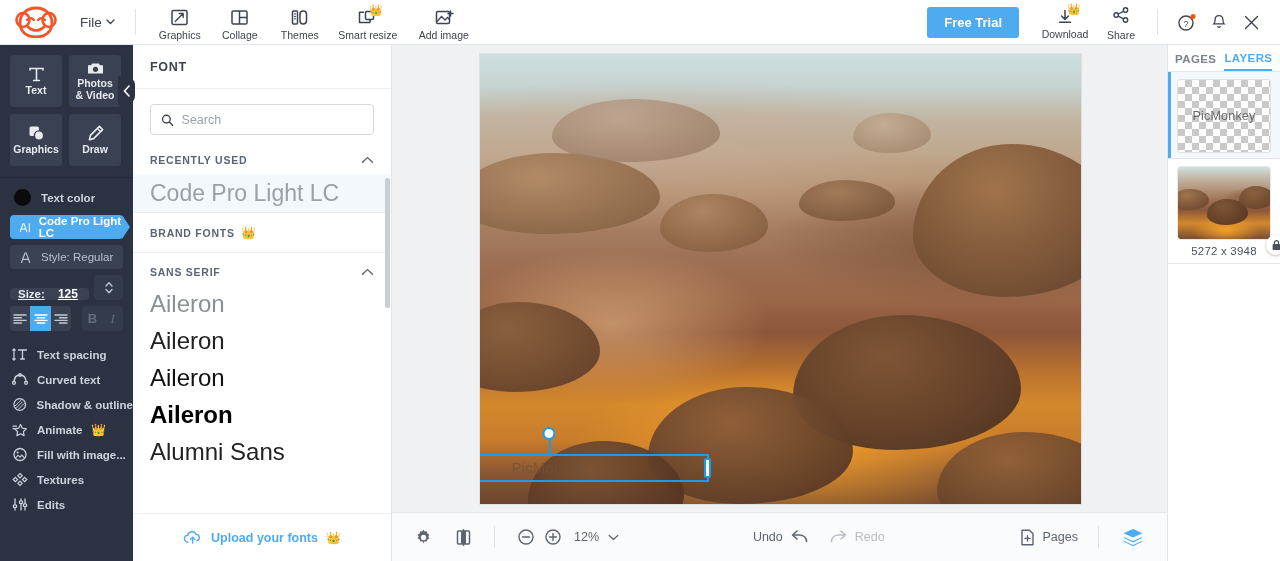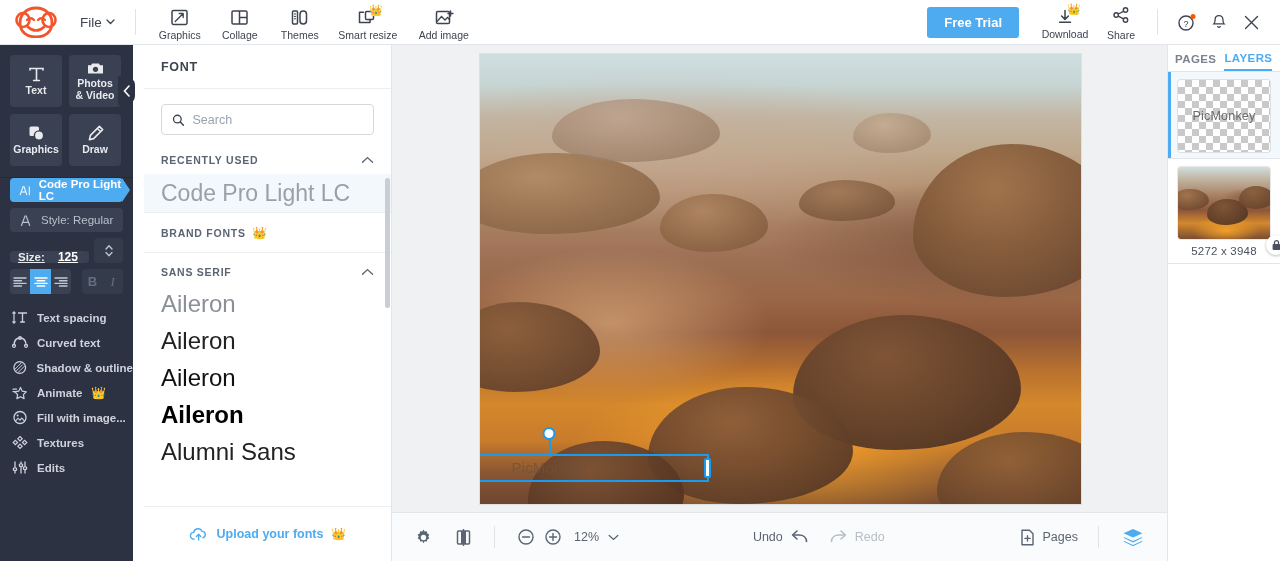--- a/index.html
+++ b/index.html
@@ -98,21 +98,21 @@
   .sbtn { width: 29px; display: flex; align-items: center; justify-content: center; font-size: 13px; color: #656d7e; cursor: pointer; }
 
   .sb-list { padding-top: 2px; }
   .sb-item { display: flex; align-items: center; gap: 9px; padding: 5px 0 5px 12px; cursor: pointer; }
   .sb-item .lbl2 { font-size: 11.5px; color: #cdd2dc; font-weight: bold; white-space: nowrap; }
 
   
   .fontpanel {
     position: absolute; top: 45px; left: 133px; width: 259px; height: 516px;
     background: #ffffff; border-right: 1px solid #e2e5e9; z-index: 15;
-    display: flex; flex-direction: column; padding-left: 11px;
+    display: flex; flex-direction: column;
   }
   .fp-head { height: 44px; display: flex; align-items: center; padding-left: 17px; border-bottom: 1px solid #eceff2; }
   .fp-title { font-size: 12.5px; letter-spacing: .7px; color: #3d4450; font-weight: bold; }
   .fp-search-wrap { padding: 15px 17px 9px 17px; }
   .fp-search {
     height: 31px; border: 1px solid #d4d9de; border-radius: 4px;
     display: flex; align-items: center; gap: 8px; padding: 0 10px;
   }
   .fp-search input {
     border: none; outline: none; font-size: 12.5px; color: #3d4450;
@@ -125,21 +125,21 @@
     padding: 10px 17px 8px 17px; cursor: pointer;
   }
   .sec-title { font-size: 10.5px; letter-spacing: .75px; color: #5b6472; font-weight: bold; display: flex; align-items: center; gap: 7px; }
   .sec-div { height: 1px; background: #eceff2; }
   .font-row {
     padding: 3px 17px; cursor: pointer; white-space: nowrap; overflow: hidden;
     color: #222; display: flex; align-items: center;
   }
   .font-row.sel { background: #f3f8fd; }
   .fp-foot {
-    height: 55px; border-top: 1px solid #eceff2; display: flex; align-items: center;
+    height: 48px; border-top: 1px solid #eceff2; display: flex; align-items: center;
     justify-content: center; gap: 8px; cursor: pointer; background: #fff;
   }
   .fp-foot .ul { font-size: 12.5px; color: #4fabf0; font-weight: bold; }
   .fp-scrollbar { position: absolute; right: 1px; top: 34px; width: 5px; height: 130px; background: #c9ced4; border-radius: 3px; }
   .collapse-tab {
     position: absolute; left: 118px; top: 76px; width: 17px; height: 29px;
     background: #2c3241; border-radius: 0 9px 9px 0; z-index: 25;
     display: flex; align-items: center; justify-content: center; cursor: pointer;
   }
 
@@ -398,20 +398,24 @@
         <svg width="19" height="18" viewBox="0 0 19 18">
             <path d="M13.4 2.4l3.2 3.2-9 9-4.2 1 1-4.2z" fill="none" stroke="#e8eaee" stroke-width="1.6" stroke-linejoin="round"></path>
             <path d="M11.4 4.4l3.2 3.2" stroke="#e8eaee" stroke-width="1.4"></path>
           </svg>
         <span class="lbl">Draw</span>
       </div>
     </div>
 
     <div class="sb-divider"></div>
 
+    <div class="tc-row">
+      <span class="tc-swatch"></span>
+      <span class="tc-label">Text color</span>
+    </div>
 
     <div class="prop-btn active">
       <svg width="14" height="13" viewBox="0 0 14 13">
           <path d="M1.5 11.5L4.8 2h1.2l3.3 9.5M2.9 8.2h5.6M12.3 2v9.5" fill="none" stroke="#ffffff" stroke-width="1.2" stroke-linecap="round"></path>
         </svg>
       <span>Code Pro Light LC</span>
       <span class="prop-arrow"></span>
     </div>
 
     <div class="prop-btn plain">

